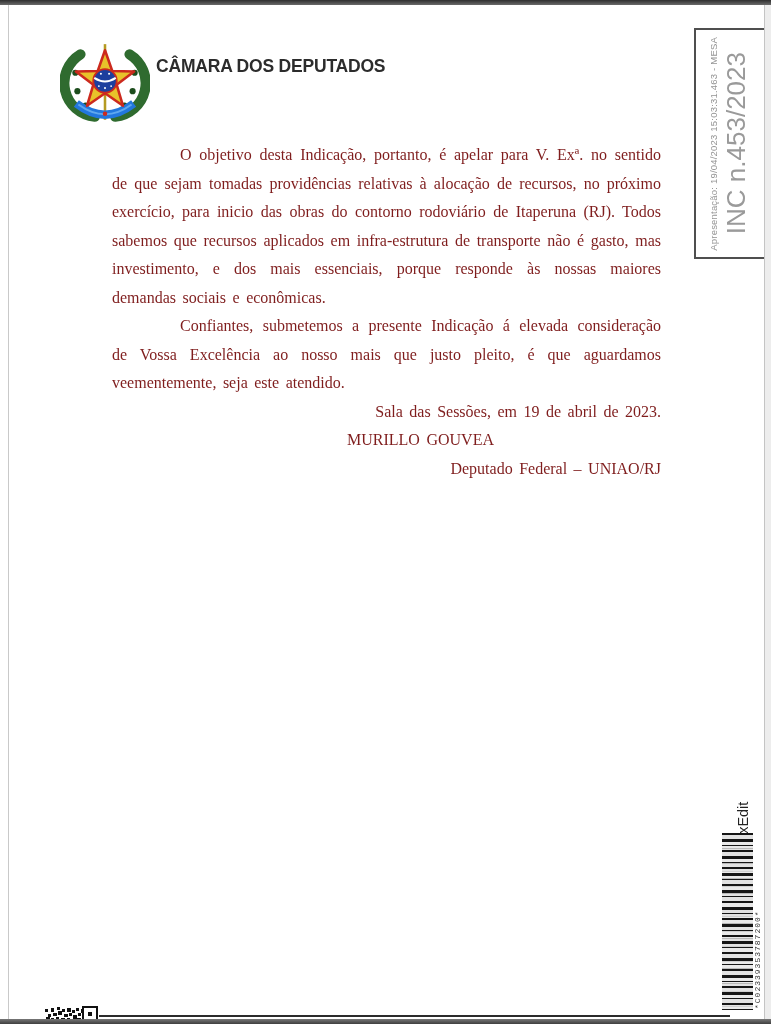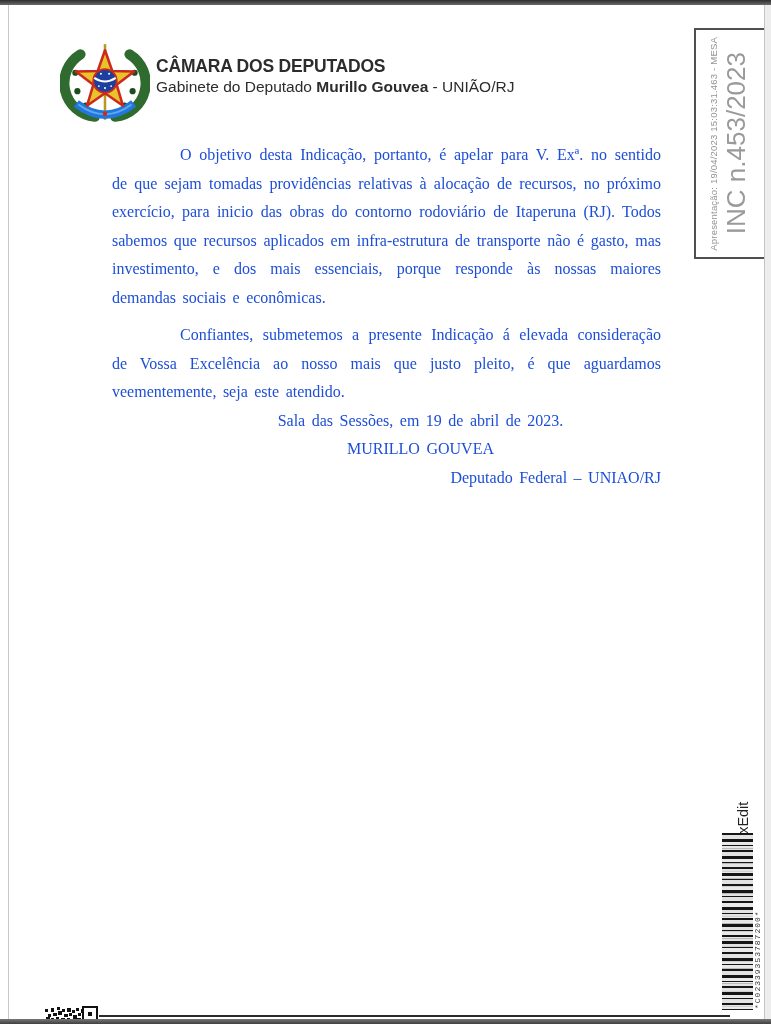--- a/index.html
+++ b/index.html
@@ -19,24 +19,24 @@
   .org-title{font-size:17.5px;font-weight:bold;letter-spacing:-0.2px;line-height:20px;}
   .org-subtitle{font-size:15.5px;line-height:20px;margin-top:1px;}
   .org-subtitle .bold{font-weight:bold;}
 
   
   .stamp-box{position:absolute;left:694px;top:28px;width:72px;height:231px;border:2px solid #4f4f4f;background:#fff;box-sizing:border-box;display:flex;flex-direction:row;align-items:center;justify-content:center;}
   .stamp-small{writing-mode:vertical-rl;transform:rotate(180deg);font-family:"Liberation Sans",sans-serif;font-size:9.5px;color:#949494;letter-spacing:0.2px;white-space:nowrap;}
   .stamp-big{writing-mode:vertical-rl;transform:rotate(180deg);font-family:"Liberation Sans",sans-serif;font-size:26px;color:#9a9a9a;white-space:nowrap;margin-left:2px;}
 
   
-  .doc-body{position:absolute;left:112px;top:141px;width:549px;font-size:16px;line-height:28.5px;color:#1d4ed8;text-align:justify;}
+  .doc-body{position:absolute;left:112px;top:141px;width:549px;font-size:16px;line-height:28.5px;color:#7f1d1d;text-align:justify;}
   .doc-body p{margin:0;text-indent:68px;word-spacing:2.5px;}
-  .doc-body p.p2{margin-top:9px;}
-  .dateline{margin-top:35px;text-indent:146px;text-align:center;word-spacing:1px;}
+  .doc-body p.p2{}
+  .dateline{margin-top:35px;text-indent:146px;text-align:right;word-spacing:1px;}
   .sig-name{margin-top:60px;text-align:center;text-indent:0;word-spacing:4px;}
   .sig-role{margin-top:1px;text-align:right;text-indent:0;word-spacing:2px;}
 
   
   .lexedit{position:absolute;left:735px;top:788px;height:62px;writing-mode:vertical-rl;transform:rotate(180deg);font-family:"Liberation Sans",sans-serif;font-size:14.5px;color:#222;white-space:nowrap;}
   .barcode{position:absolute;left:722px;top:833px;width:31px;height:177px;background-color:#e6e6e6;
     background-image:
       repeating-linear-gradient(to bottom,#161616 0 2px,rgba(0,0,0,0) 2px 6px,#161616 6px 9px,rgba(0,0,0,0) 9px 12px,#161616 12px 13px,rgba(0,0,0,0) 13px 17px),
       repeating-linear-gradient(to bottom,#b9b9b9 0 1px,#e2e2e2 1px 8px,#cfcfcf 8px 9px,#e9e9e9 9px 15px);}
   .barcode-text{position:absolute;left:753px;top:835px;height:174px;writing-mode:vertical-rl;transform:rotate(180deg);font-family:"Liberation Mono",monospace;font-size:8px;color:#333;letter-spacing:1px;white-space:nowrap;}
@@ -68,21 +68,20 @@
     <circle cx="40" cy="31" r="1" fill="#fff"></circle>
       <circle cx="48" cy="31" r="1" fill="#fff"></circle>
     <circle cx="44" cy="45" r="1" fill="#fff"></circle>
       <circle cx="38" cy="43" r="0.9" fill="#fff"></circle>
     <circle cx="50" cy="43" r="0.9" fill="#fff"></circle>
     <circle cx="44" cy="70" r="2.2" fill="#cc2a1e"></circle>
   </svg>
 
   <div class="header-text">
     <div class="org-title">CÂMARA DOS DEPUTADOS</div>
-    <div class="org-subtitle"><span>Gabinete do Deputado </span><span class="bold">Murillo Gouvea</span><span> - UNIÃO/RJ</span></div>
   </div>
 
   <div class="stamp-box">
     <span class="stamp-small">Apresentação: 19/04/2023 15:03:31.463 - MESA</span>
     <span class="stamp-big">INC n.453/2023</span>
   </div>
 
   <div class="doc-body">
     <p class="p1">O objetivo desta Indicação, portanto, é apelar para V. Exª. no sentido de que sejam tomadas providências relativas à alocação de recursos, no próximo exercício, para inicio das obras do contorno rodoviário de Itaperuna (RJ). Todos sabemos que recursos aplicados em infra-estrutura de transporte não é gasto, mas investimento, e dos mais essenciais, porque responde às nossas maiores demandas sociais e econômicas.</p>
     <p class="p2">Confiantes, submetemos a presente Indicação á elevada consideração de Vossa Excelência ao nosso mais que justo pleito, é que aguardamos veementemente, seja este atendido.</p>

